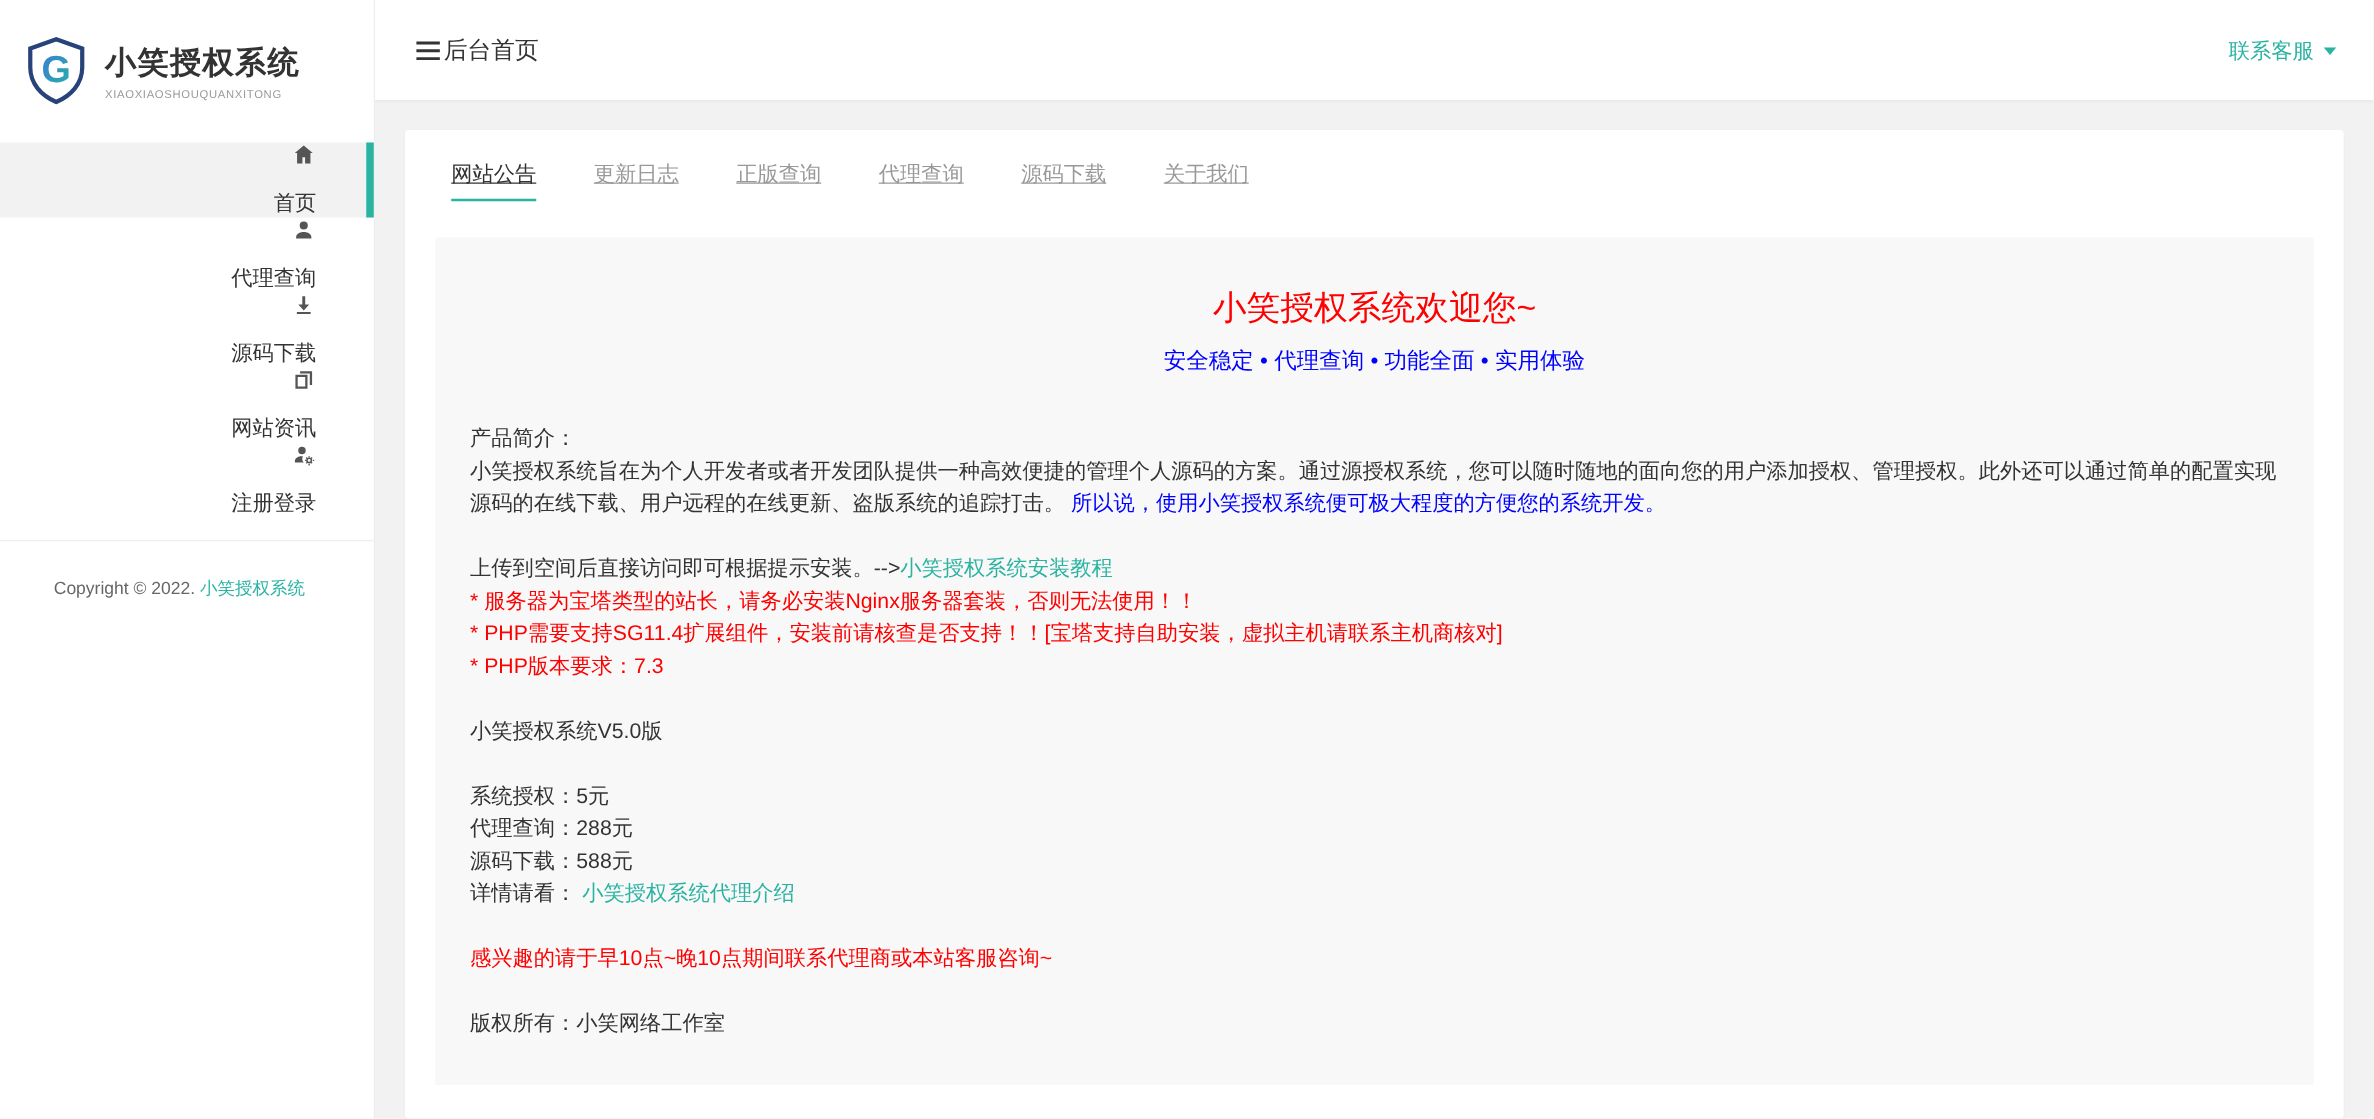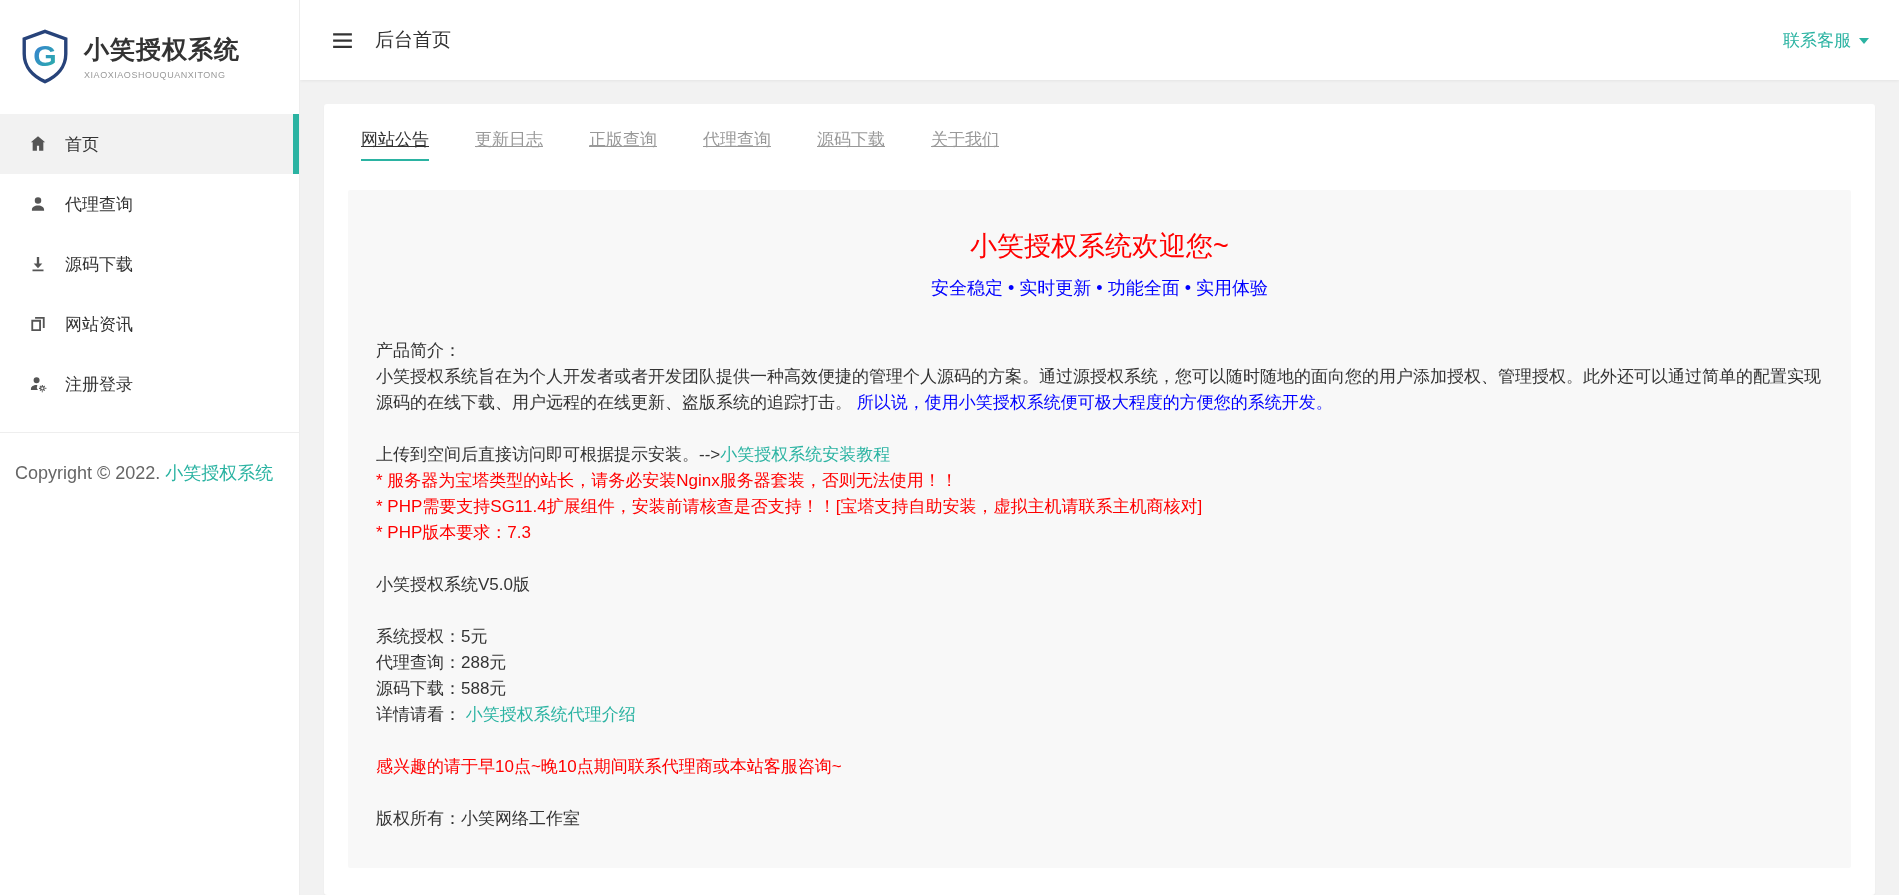--- a/index.html
+++ b/index.html
@@ -23,38 +23,38 @@
     display:flex;flex-direction:column;position:relative;z-index:2;
     border-right:1px solid #ededed;
   }
   .logo{height:112px;display:flex;align-items:center;padding:0 16px;gap:10px}
   .logo-icon{width:58px;height:58px;flex-shrink:0}
   .logo-text{display:flex;flex-direction:column}
   .logo-title{font-size:25px;font-weight:bold;color:#333;letter-spacing:1px;white-space:nowrap}
   .logo-sub{font-size:9px;color:#999;letter-spacing:.55px;margin-top:4px;white-space:nowrap}
   .menu{margin-top:2px}
   .menu-item{
-    position:relative;height:60px;display:flex;align-items:center;
-    padding:0 28px;gap:17px;font-size:17px;color:#333;cursor:pointer;
+    position:relative;height:60px;display:flex;align-items:flex-end;
+    padding:0 46px;gap:17px;font-size:17px;color:#333;cursor:pointer;flex-direction:column;
   }
   .menu-item.active{background:#f2f2f2}
   .menu-item.active::after{
     content:"";position:absolute;right:0;top:0;bottom:0;width:6px;background:var(--accent);
   }
   .mi-icon{width:20px;height:20px;display:inline-flex;flex-shrink:0}
   .mi-icon svg{width:20px;height:20px;fill:#555}
   .sidebar-divider{border-top:1px solid #eee;margin-top:18px}
-  .copyright{padding:26px 15px;font-size:18px;color:#666;line-height:1.65}
+  .copyright{padding:26px 43px;font-size:14px;color:#666;line-height:1.65}
   .copyright .brand{color:var(--accent)}
 
   
   .main{flex:1;display:flex;flex-direction:column;min-width:0}
   .topbar{
     height:80px;background:#fff;display:flex;align-items:center;
-    padding:0 30px;gap:20px;box-shadow:0 1px 3px rgba(0,0,0,.06);position:relative;z-index:1;
+    padding:0 30px;box-shadow:0 1px 3px rgba(0,0,0,.06);position:relative;z-index:1;
   }
   .hamburger{width:25px;height:25px;cursor:pointer;display:inline-flex}
   .hamburger svg{width:25px;height:25px;fill:#333}
   .topbar-title{font-size:19px;color:#333}
   .topbar-right{
     margin-left:auto;display:flex;align-items:center;gap:8px;
     color:var(--accent);font-size:17px;cursor:pointer;
   }
   .caret{width:0;height:0;border-left:5px solid transparent;border-right:5px solid transparent;border-top:6px solid var(--accent);margin-top:2px}
 
@@ -177,21 +177,21 @@
             <div class="tab active">网站公告</div>
             <div class="tab">更新日志</div>
             <div class="tab">正版查询</div>
             <div class="tab">代理查询</div>
             <div class="tab">源码下载</div>
             <div class="tab">关于我们</div>
           </div>
 
         <div class="panel">
           <h1 class="notice-title">小笑授权系统欢迎您~</h1>
-          <div class="notice-sub">安全稳定 • 实时更新 • 功能全面 • 实用体验</div>
+          <div class="notice-sub">安全稳定 • 代理查询 • 功能全面 • 实用体验</div>
           <div id="notice-lines">
               <div class="line"><span>产品简介：</span></div>
               <div class="line"><span>小笑授权系统旨在为个人开发者或者开发团队提供一种高效便捷的管理个人源码的方案。通过源授权系统，您可以随时随地的面向您的用户添加授权、管理授权。此外还可以通过简单的配置实现源码的在线下载、用户远程的在线更新、盗版系统的追踪打击。</span><span class="seg-blue"> 所以说，使用小笑授权系统便可极大程度的方便您的系统开发。</span></div>
               <div class="line"></div>
               <div class="line"><span>上传到空间后直接访问即可根据提示安装。--&gt;</span><span class="seg-link">小笑授权系统安装教程</span></div>
               <div class="line"><span class="seg-red">* 服务器为宝塔类型的站长，请务必安装Nginx服务器套装，否则无法使用！！</span></div>
               <div class="line"><span class="seg-red">* PHP需要支持SG11.4扩展组件，安装前请核查是否支持！！[宝塔支持自助安装，虚拟主机请联系主机商核对]</span></div>
               <div class="line"><span class="seg-red">* PHP版本要求：7.3</span></div>
               <div class="line"></div>
               <div class="line"><span>小笑授权系统V5.0版</span></div>

